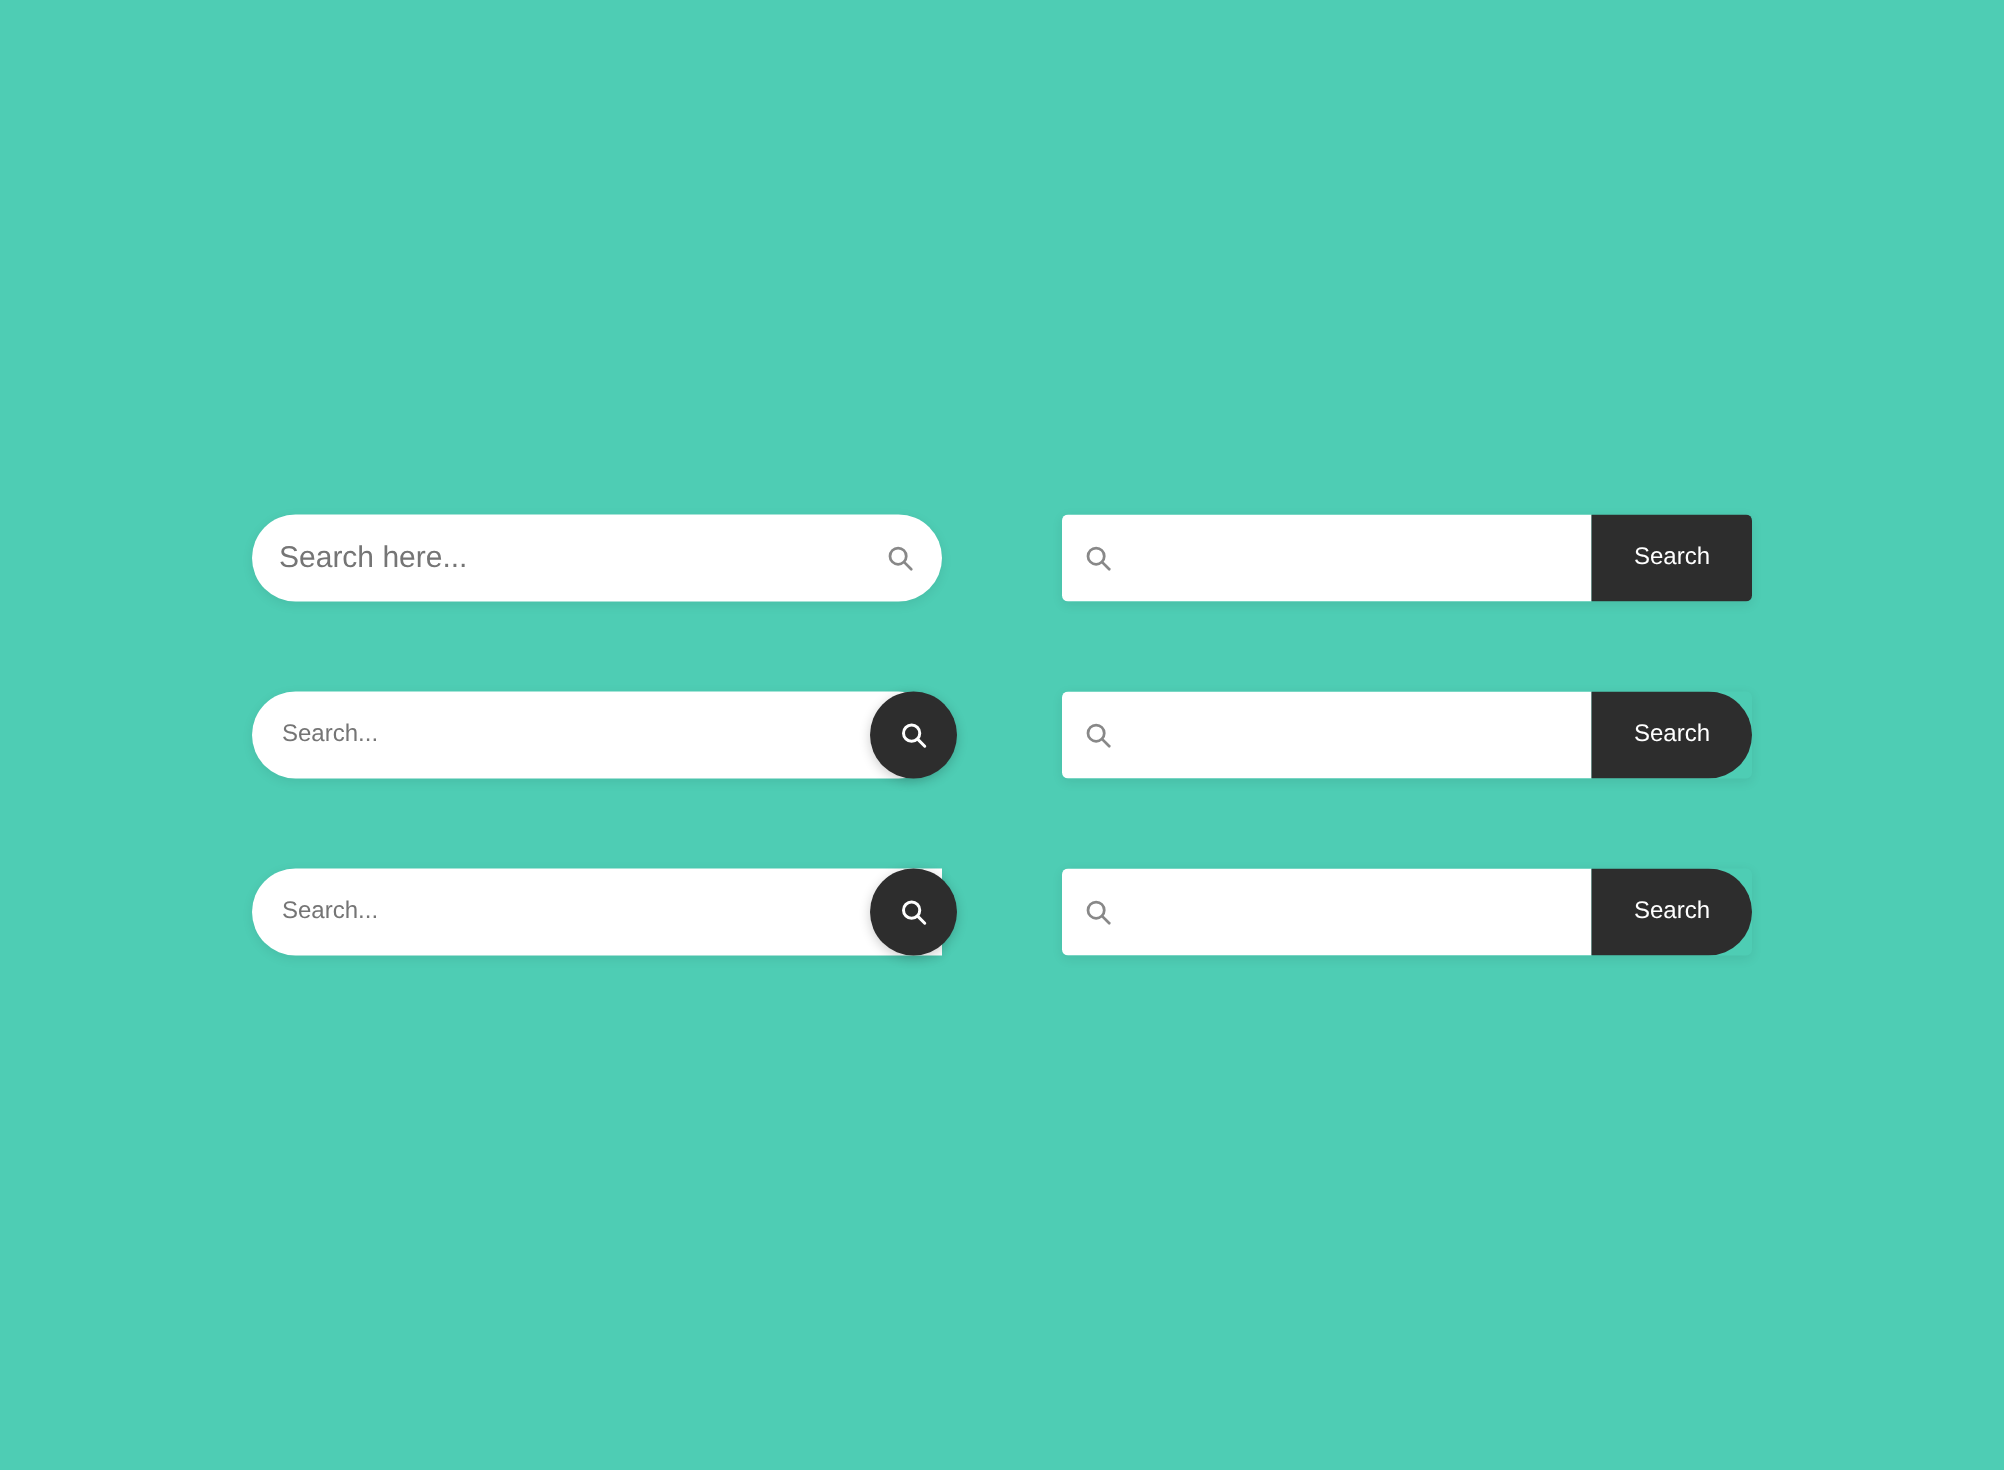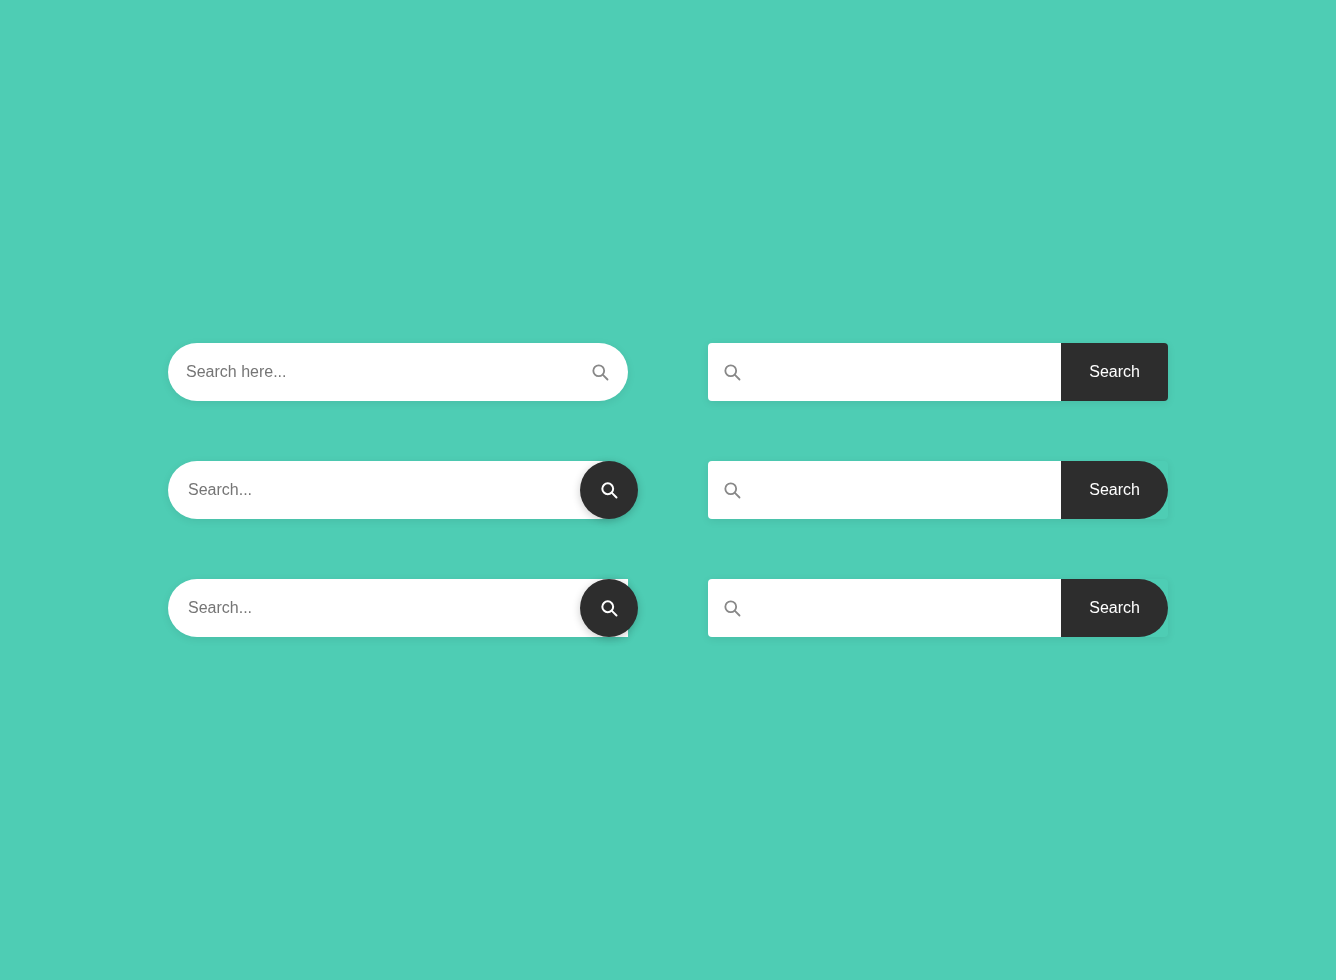--- a/index.html
+++ b/index.html
@@ -35,21 +35,21 @@
       padding: 0 18px;
       width: 460px;
       height: 58px;
       box-shadow: 0 2px 8px rgba(0,0,0,0.08);
     }
 
     .search-bar-1 input {
       flex: 1;
       border: none;
       outline: none;
-      font-size: 16px;
+      font-size: 20px;
       color: #aaa;
       background: transparent;
     }
 
     .search-bar-1 .icon-wrap {
       color: #888;
       font-size: 20px;
       display: flex;
       align-items: center;
     }

